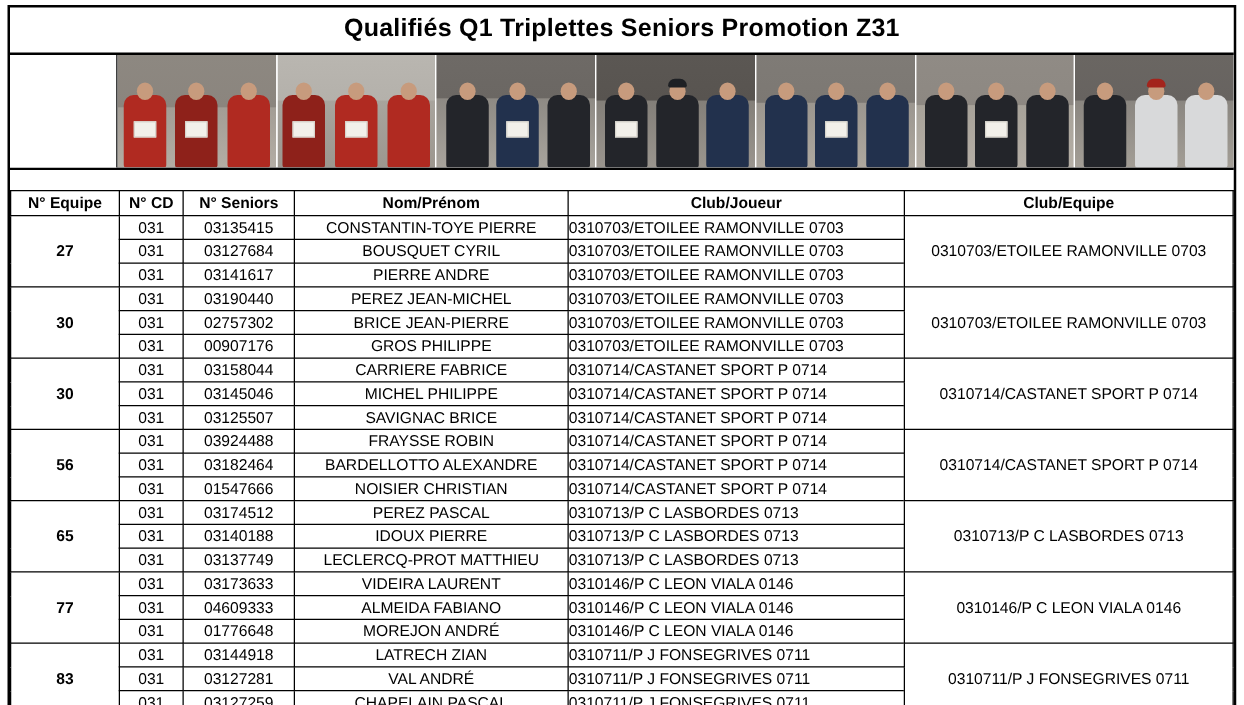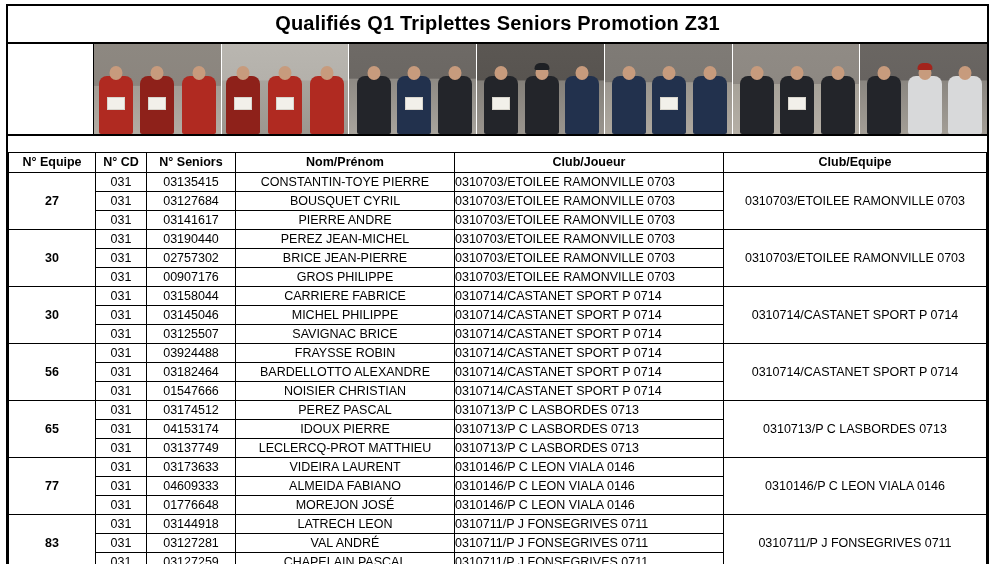--- a/index.html
+++ b/index.html
@@ -404,21 +404,21 @@
         <tr>
           <td class="c-equipe" rowspan="3">65</td>
           <td class="c-cd">031</td>
           <td class="c-licence">03174512</td>
           <td class="c-nom">PEREZ PASCAL</td>
           <td class="c-club nowrap-pre">0310713/P C    LASBORDES  0713</td>
           <td class="c-clubequipe nowrap-pre" rowspan="3">0310713/P C    LASBORDES  0713</td>
         </tr>
         <tr>
           <td class="c-cd">031</td>
-          <td class="c-licence">04153174</td>
+          <td class="c-licence">03140188</td>
           <td class="c-nom">IDOUX PIERRE</td>
           <td class="c-club nowrap-pre">0310713/P C    LASBORDES  0713</td>
         </tr>
         <tr>
           <td class="c-cd">031</td>
           <td class="c-licence">03137749</td>
           <td class="c-nom">LECLERCQ-PROT MATTHIEU</td>
           <td class="c-club nowrap-pre">0310713/P C    LASBORDES  0713</td>
         </tr>
 
@@ -432,29 +432,29 @@
         </tr>
         <tr>
           <td class="c-cd">031</td>
           <td class="c-licence">04609333</td>
           <td class="c-nom">ALMEIDA FABIANO</td>
           <td class="c-club nowrap-pre">0310146/P C LEON VIALA       0146</td>
         </tr>
         <tr>
           <td class="c-cd">031</td>
           <td class="c-licence">01776648</td>
-          <td class="c-nom">MOREJON JOSÉ</td>
+          <td class="c-nom">MOREJON ANDRÉ</td>
           <td class="c-club nowrap-pre">0310146/P C LEON VIALA       0146</td>
         </tr>
 
         <tr>
           <td class="c-equipe" rowspan="3">83</td>
           <td class="c-cd">031</td>
           <td class="c-licence">03144918</td>
-          <td class="c-nom">LATRECH LEON</td>
+          <td class="c-nom">LATRECH ZIAN</td>
           <td class="c-club nowrap-pre">0310711/P J FONSEGRIVES    0711</td>
           <td class="c-clubequipe nowrap-pre" rowspan="3">0310711/P J FONSEGRIVES      0711</td>
         </tr>
         <tr>
           <td class="c-cd">031</td>
           <td class="c-licence">03127281</td>
           <td class="c-nom">VAL ANDRÉ</td>
           <td class="c-club nowrap-pre">0310711/P J FONSEGRIVES    0711</td>
         </tr>
         <tr>

